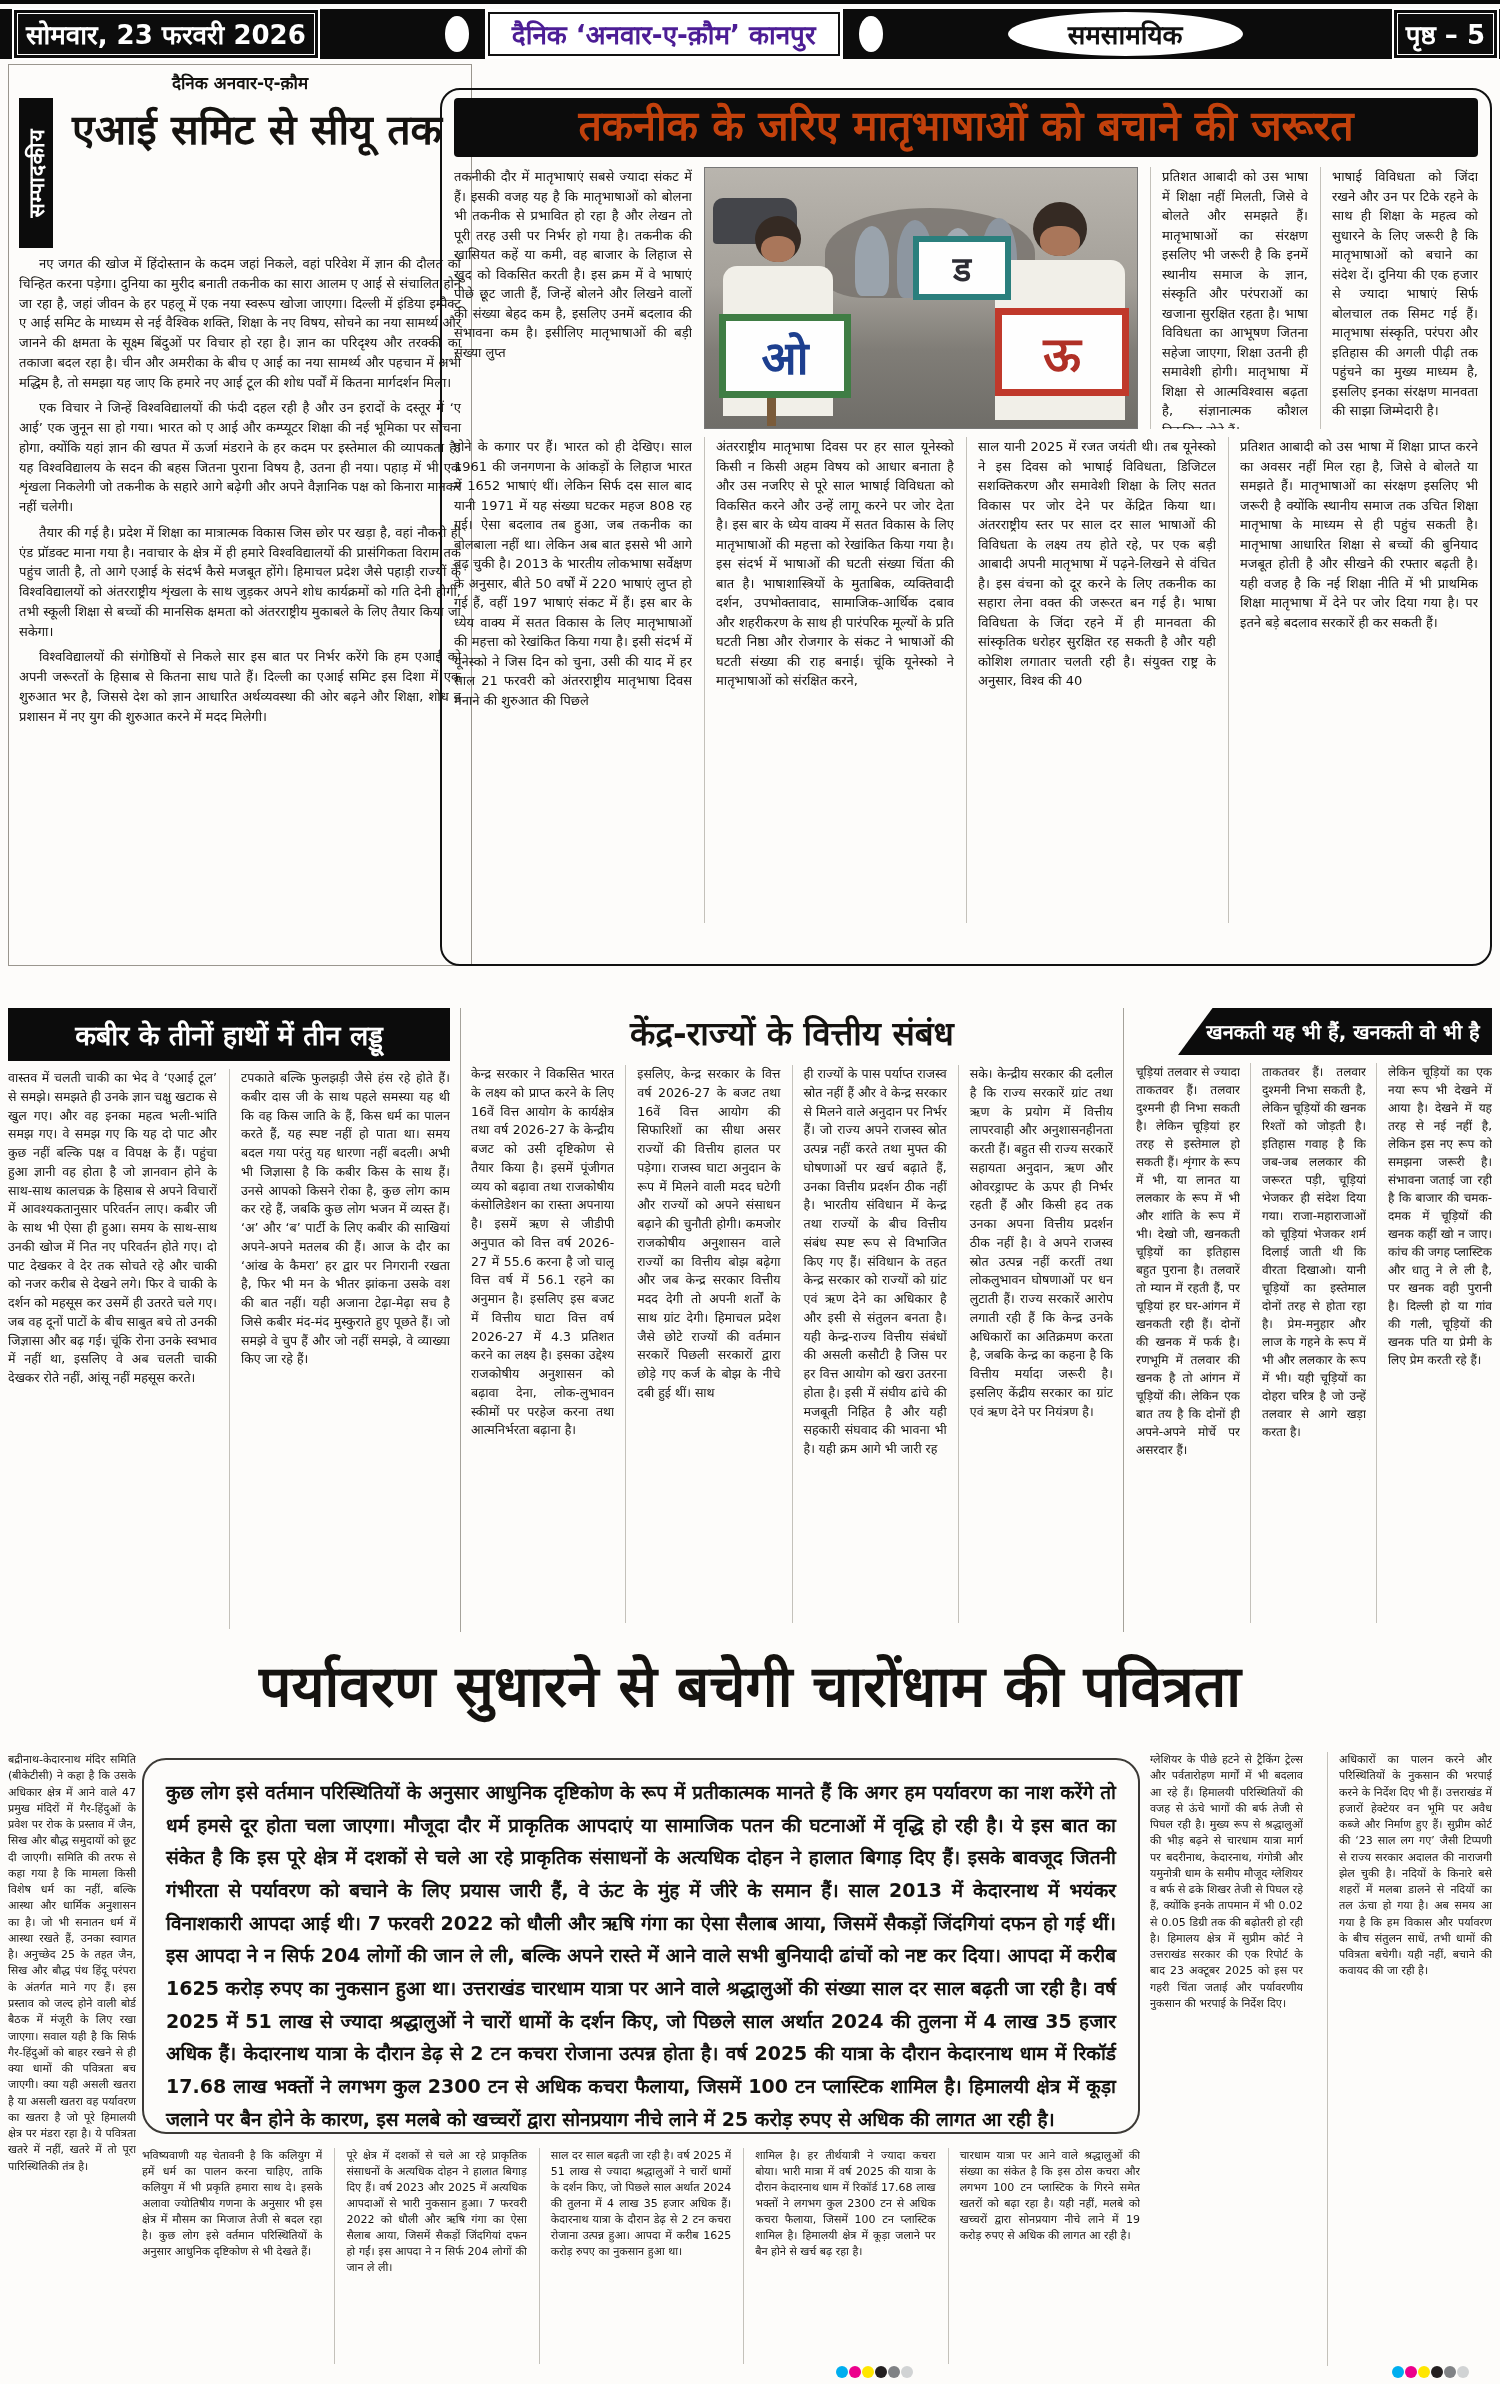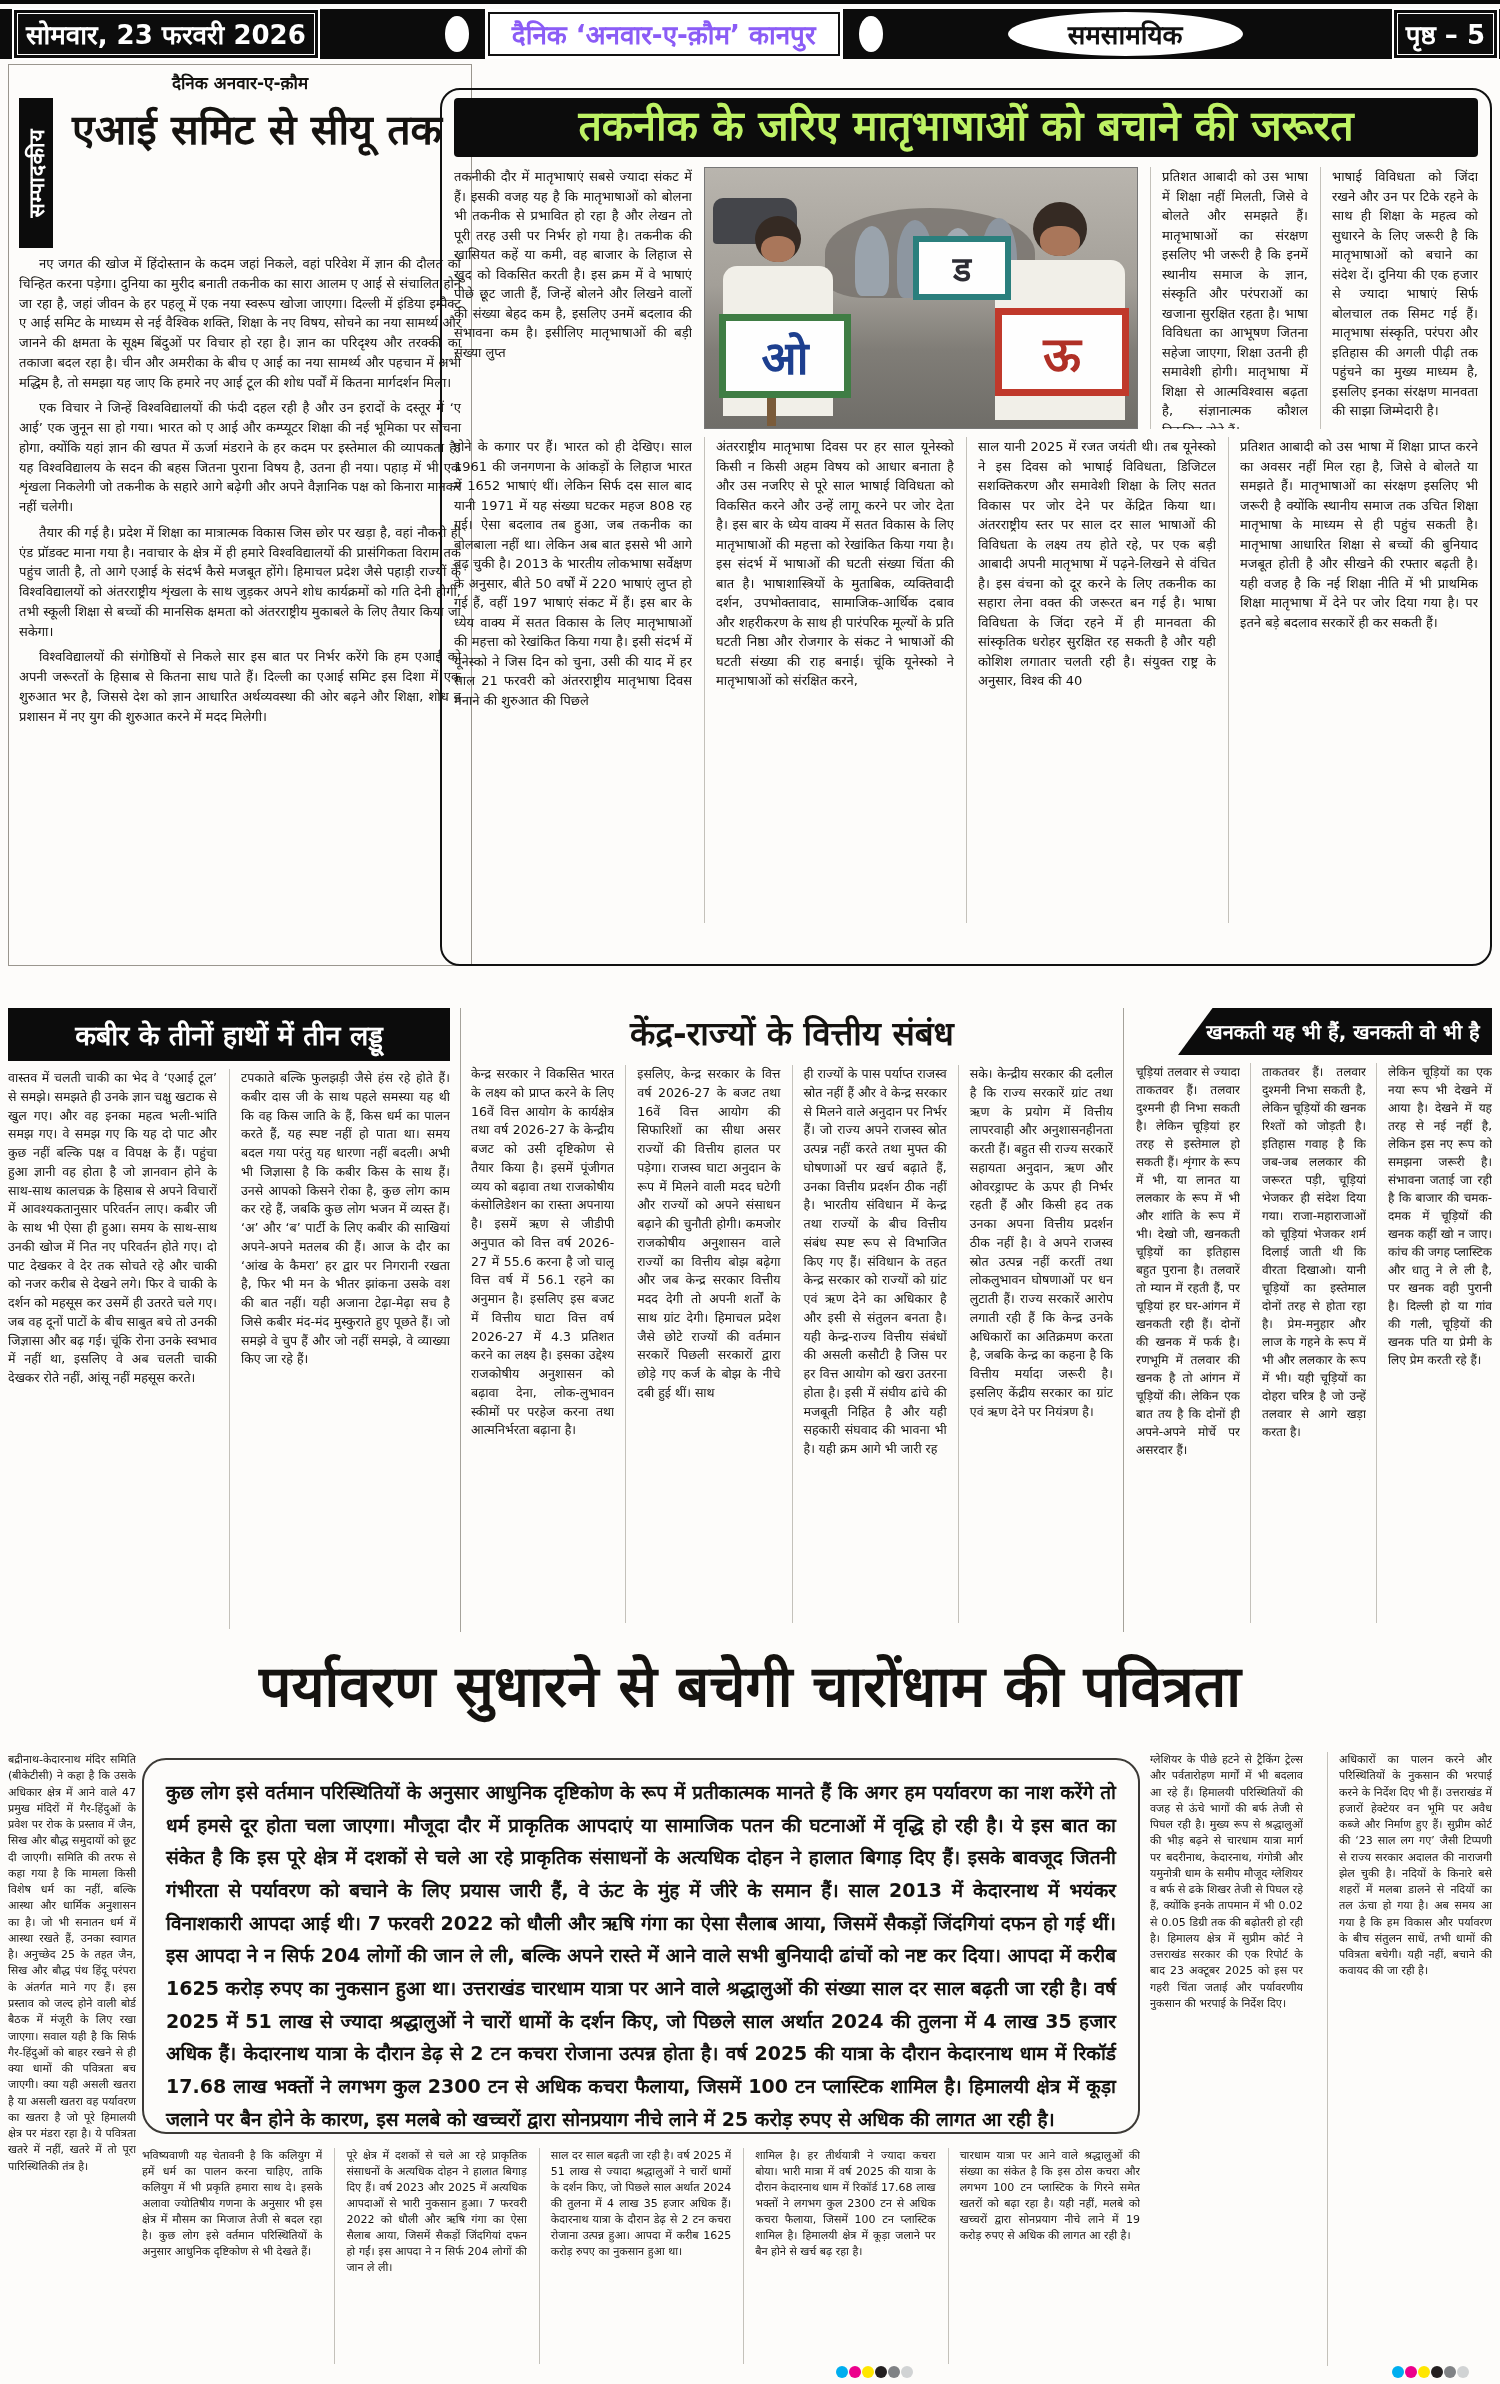--- a/index.html
+++ b/index.html
@@ -9,37 +9,37 @@
   p{margin:0 0 6px 0;text-indent:20px;}
 
   
   .top-rule{position:absolute;top:0;left:0;width:100%;height:4px;background:#0a0a0a;}
   .top-bar{position:absolute;top:9px;left:0;width:1500px;height:50px;background:#0c0c0c;display:flex;align-items:center;}
   .wbox{border:2px solid #fff;padding:3px;background:#0c0c0c;}
   .wbox .inner{border:1px solid #fff;color:#fff;font-weight:bold;font-size:26px;padding:2px 8px;white-space:nowrap;}
   .date-box{margin-left:12px;}
   .sep{width:24px;height:36px;background:#fff;border-radius:50%;flex:0 0 auto;}
   .center-box{background:#fff;padding:3px;margin:0 16px;}
-  .center-box .inner{border:2px solid #111;color:#8b5cf6;font-weight:bold;font-size:26px;padding:2px 22px;white-space:nowrap;}
+  .center-box .inner{border:2px solid #111;color:#4c1d95;font-weight:bold;font-size:26px;padding:2px 22px;white-space:nowrap;}
   .oval{background:#fff;color:#111;border-radius:50%;min-width:235px;height:44px;display:flex;align-items:center;justify-content:center;font-weight:bold;font-size:26px;}
   .page-box{margin-right:1px;margin-left:24px;}
   .sp{flex:1 1 auto;}
 
   
   .editorial{position:absolute;left:8px;top:64px;width:464px;height:902px;border:1px solid #9a968e;padding:4px 10px 8px 10px;box-sizing:border-box;overflow:hidden;}
   .ed-mast{text-align:center;font-weight:bold;font-size:17px;padding:2px 0 4px 0;}
   .ed-head-row{display:flex;align-items:stretch;margin-bottom:6px;}
   .ed-vert-wrap{position:relative;width:34px;height:150px;background:#0c0c0c;flex:0 0 auto;}
   .ed-vert{position:absolute;left:17px;top:75px;transform:translate(-50%,-50%) rotate(-90deg);color:#fff;font-weight:bold;font-size:21px;white-space:nowrap;letter-spacing:1px;}
   .ed-headline{flex:1;font-size:41px;font-weight:bold;text-align:center;line-height:1.1;padding-top:10px;}
   .ed-body{font-size:13px;line-height:1.52;}
 
   
   .lead{position:absolute;left:440px;top:88px;width:1052px;height:878px;border:2px solid #111;border-radius:20px;padding:8px 12px;box-sizing:border-box;overflow:hidden;}
-  .lead-banner{background:#0c0c0c;color:#bef264;font-size:41px;font-weight:bold;text-align:center;border-radius:4px;padding:6px 0 8px 0;line-height:1.1;}
+  .lead-banner{background:#0c0c0c;color:#c2410c;font-size:41px;font-weight:bold;text-align:center;border-radius:4px;padding:6px 0 8px 0;line-height:1.1;}
   .lead-row1{display:flex;gap:12px;margin-top:10px;height:262px;overflow:hidden;}
   .lead-row2{display:flex;gap:12px;margin-top:8px;height:486px;overflow:hidden;}
   .lcol{flex:1;font-size:13px;line-height:1.5;overflow:hidden;}
   .lcol + .lcol, .lcol + .photo + .lcol{border-left:1px solid #c4c1ba;padding-left:11px;}
   .lr1c1{flex:0 0 238px;}
   .photo{flex:0 0 432px;position:relative;background:linear-gradient(#b9b5ae 0%,#a39f98 45%,#807d77 70%,#6f6d68 100%);border:1px solid #777;overflow:hidden;}
   .crowd{position:absolute;border-radius:50% 50% 20% 20%;}
   .van{position:absolute;left:8px;top:30px;width:84px;height:46px;background:#44454a;border-radius:10px 14px 4px 4px;}
   .kid{position:absolute;}
   .kid .head{width:46px;height:46px;border-radius:50%;background:#352a23;margin:0 auto;}

